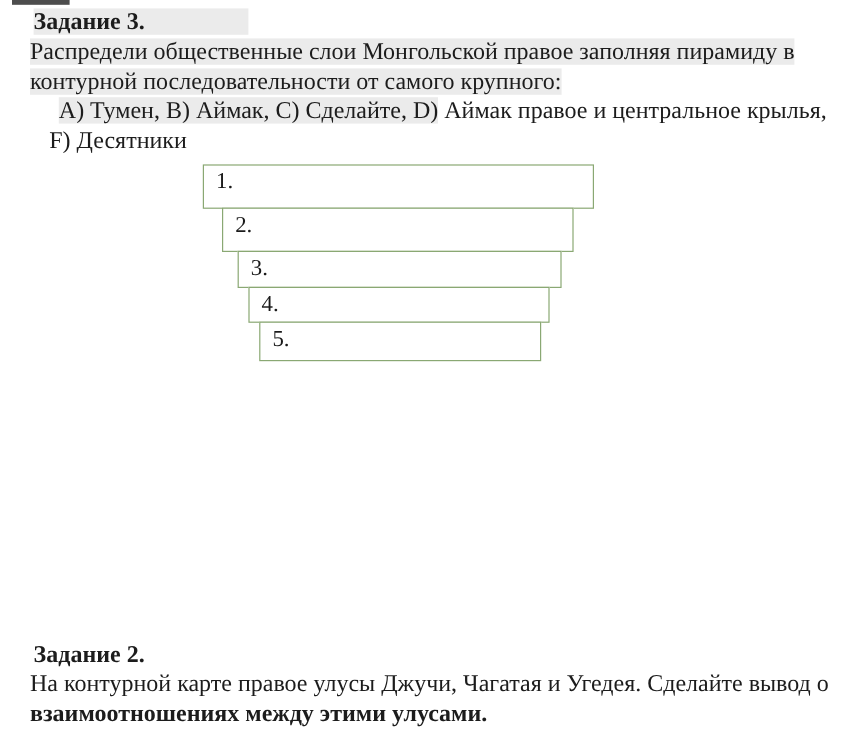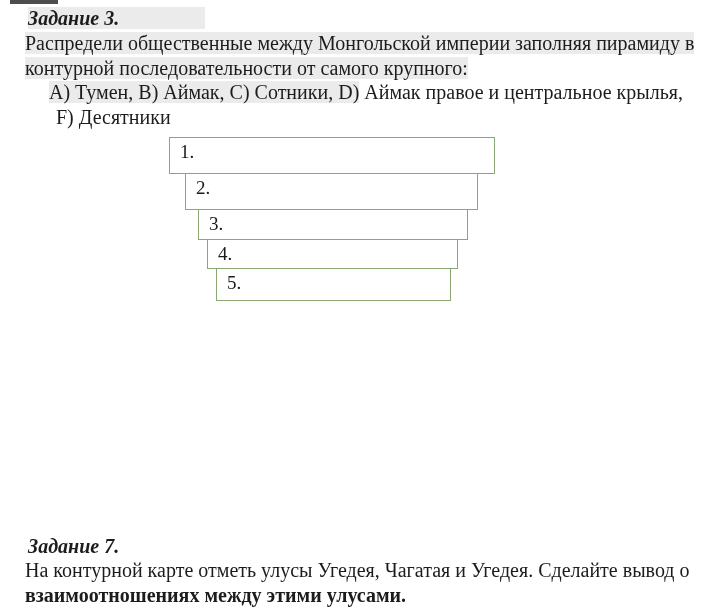--- a/index.html
+++ b/index.html
@@ -14,21 +14,21 @@
     font-family: "Liberation Serif", "DejaVu Serif", serif;
     color: var(--text-color, #1c1c1c);
     overflow: hidden;
   }
   .line {
     position: absolute;
     white-space: nowrap;
     font-size: 20px;
     line-height: 24px;
   }
-  .bold { font-weight: bold; font-style: italic; }
+  .bold { font-weight: bold; }
   .hl {
     background: var(--highlight, #ebebeb);
   }
   .hl-pad {
     padding-right: 86px;
   }
   .top-artifact {
     position: absolute;
     left: 10px;
     top: 0;
@@ -58,51 +58,51 @@
 </head>
 <body>
 
 <div class="top-artifact"></div>
 
 <div class="line bold" style="left:28px; top:6px;">
   <span class="hl hl-pad">Задание 3.</span>
 </div>
 
 <div class="line" style="left:25px; top:31px;">
-  <span class="hl">Распредели общественные между Монгольской империи заполняя пирамиду в</span>
+  <span class="hl">Распредели общественные слои Монгольской правое заполняя пирамиду в</span>
 </div>
 <div class="line" style="left:25px; top:56px;">
   <span class="hl">контурной последовательности от самого крупного:</span>
 </div>
 
 <div class="line" style="left:49px; top:80px;">
-  <span class="hl">А) Тумен, В) Аймак, С) Сотники, D)</span><span> Аймак правое и центральное крылья,</span>
+  <span class="hl">А) Тумен, В) Аймак, С) Сделайте, D)</span><span> Аймак правое и центральное крылья,</span>
 </div>
-<div class="line" style="left:56px; top:105px;">
+<div class="line" style="left:41px; top:105px;">
   <span>F) Десятники</span>
 </div>
 
 <div class="pyr-box box1">
   <span class="pyr-num">1.</span>
 </div>
 <div class="pyr-box box2">
   <span class="pyr-num">2.</span>
 </div>
 <div class="pyr-box box3">
   <span class="pyr-num">3.</span>
 </div>
 <div class="pyr-box box4">
   <span class="pyr-num">4.</span>
 </div>
 <div class="pyr-box box5">
   <span class="pyr-num">5.</span>
 </div>
 
 <div class="line bold" style="left:28px; top:534px;">
-  <span>Задание 7.</span>
+  <span>Задание 2.</span>
 </div>
 
 <div class="line" style="left:25px; top:558px;">
-  <span>На контурной карте отметь улусы Угедея, Чагатая и Угедея. Сделайте вывод о</span>
+  <span>На контурной карте правое улусы Джучи, Чагатая и Угедея. Сделайте вывод о</span>
 </div>
 <div class="line" style="left:25px; top:583px;font-weight:bold;">
   <span>взаимоотношениях между этими улусами.</span>
 </div>
 
 </body></html>

